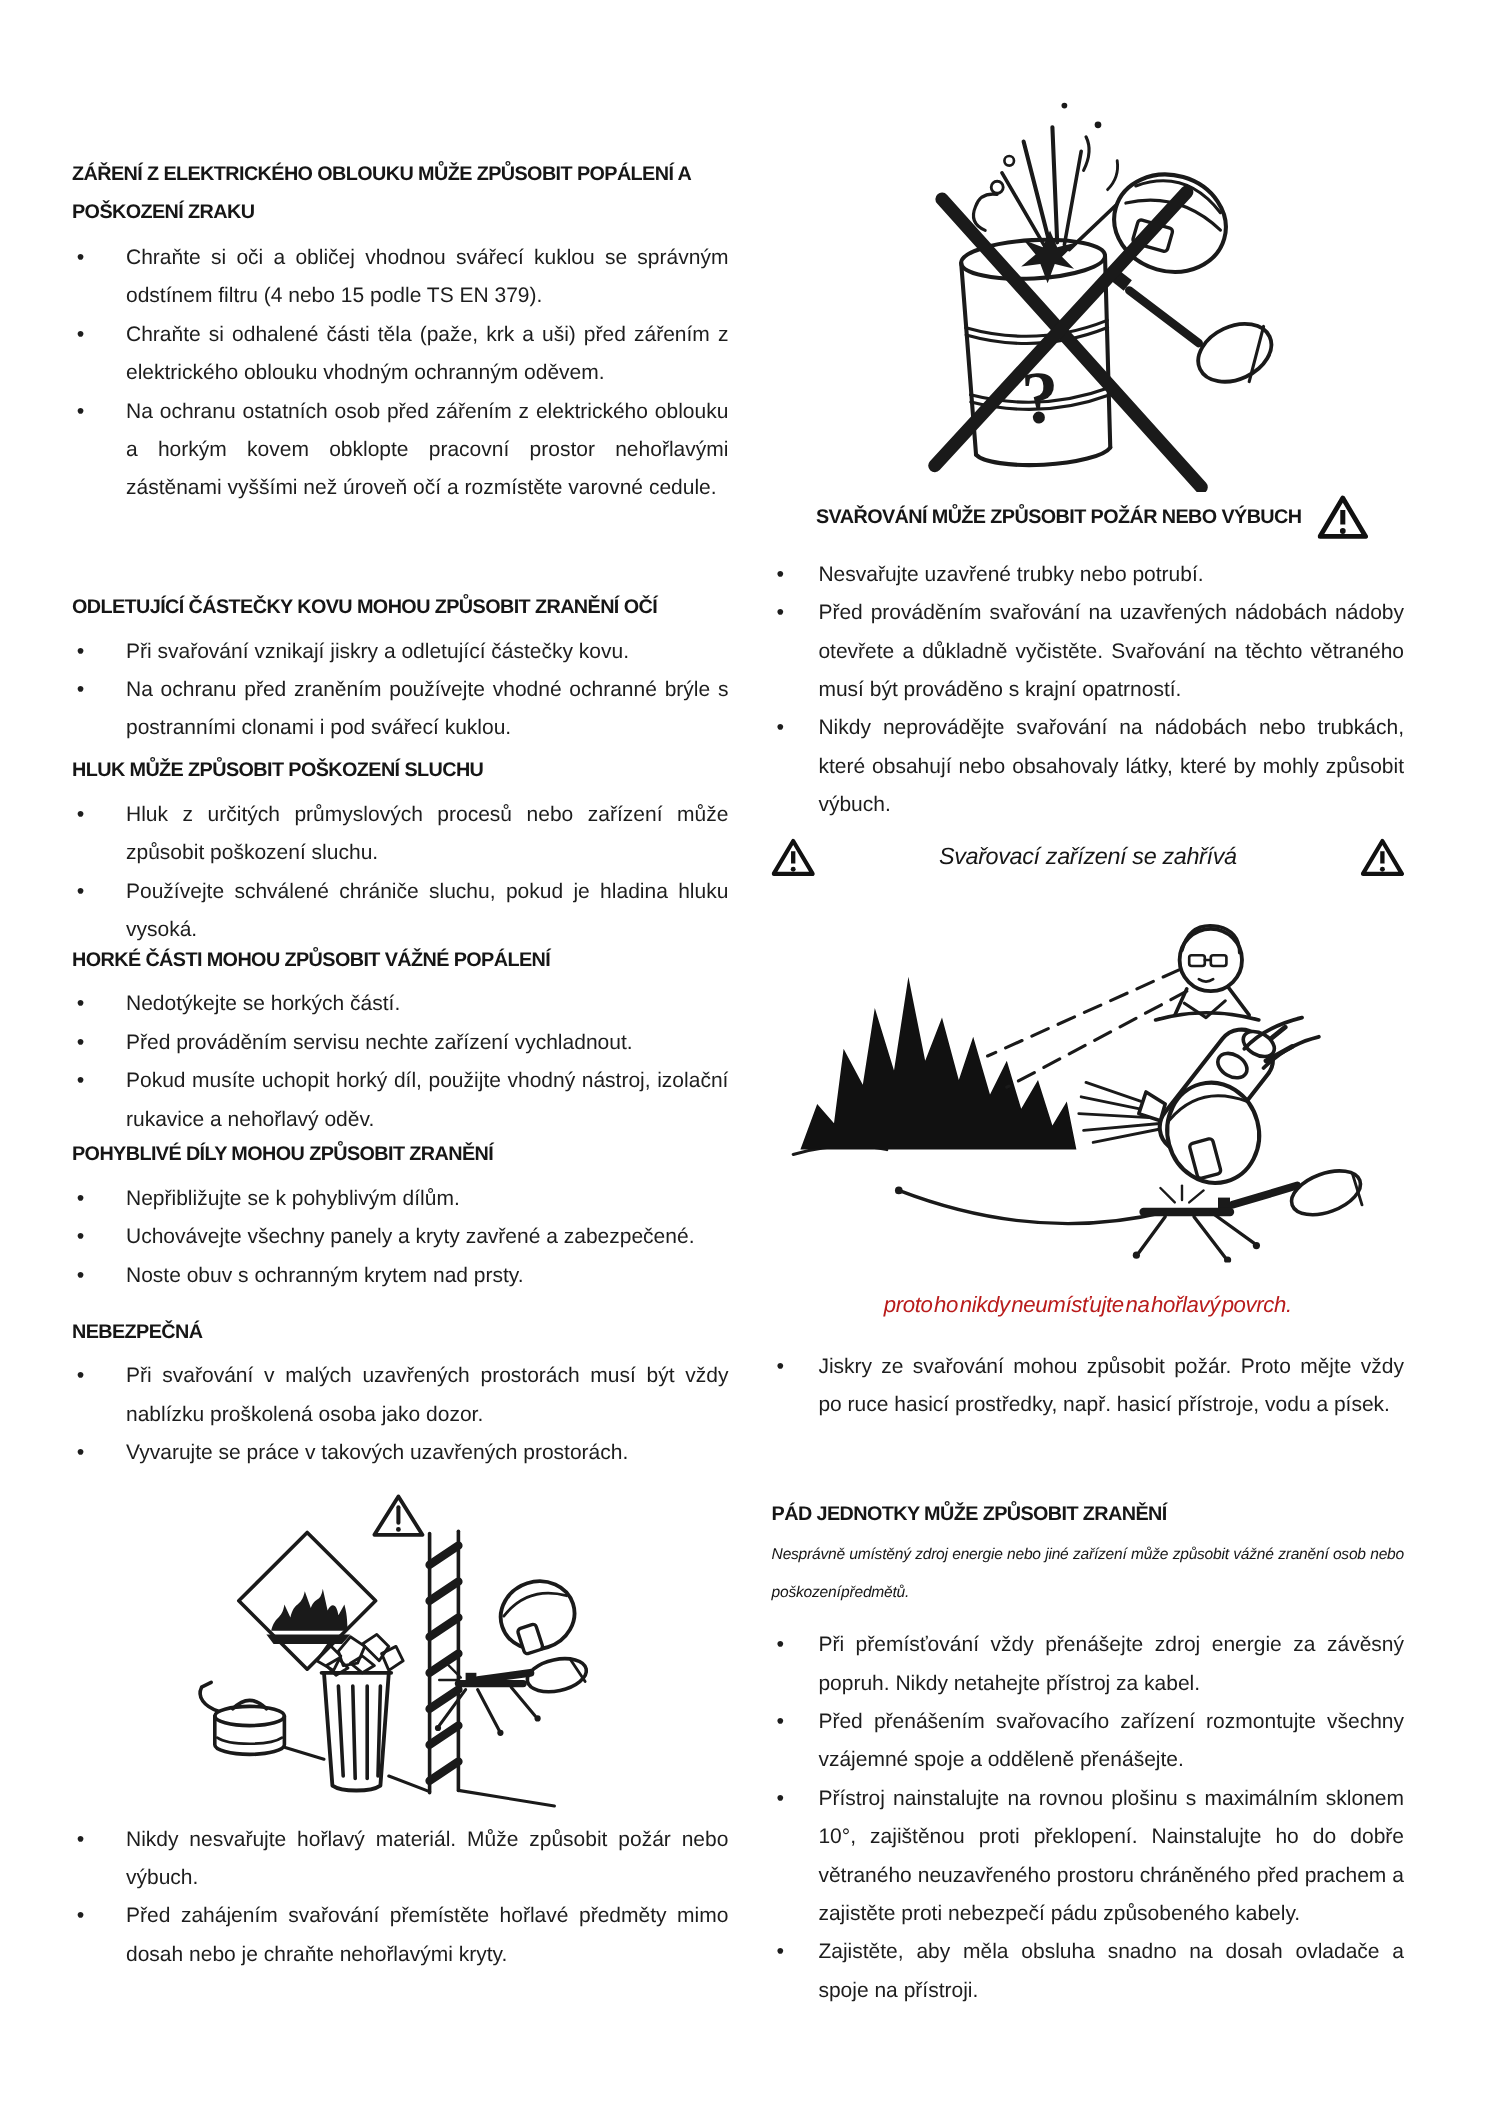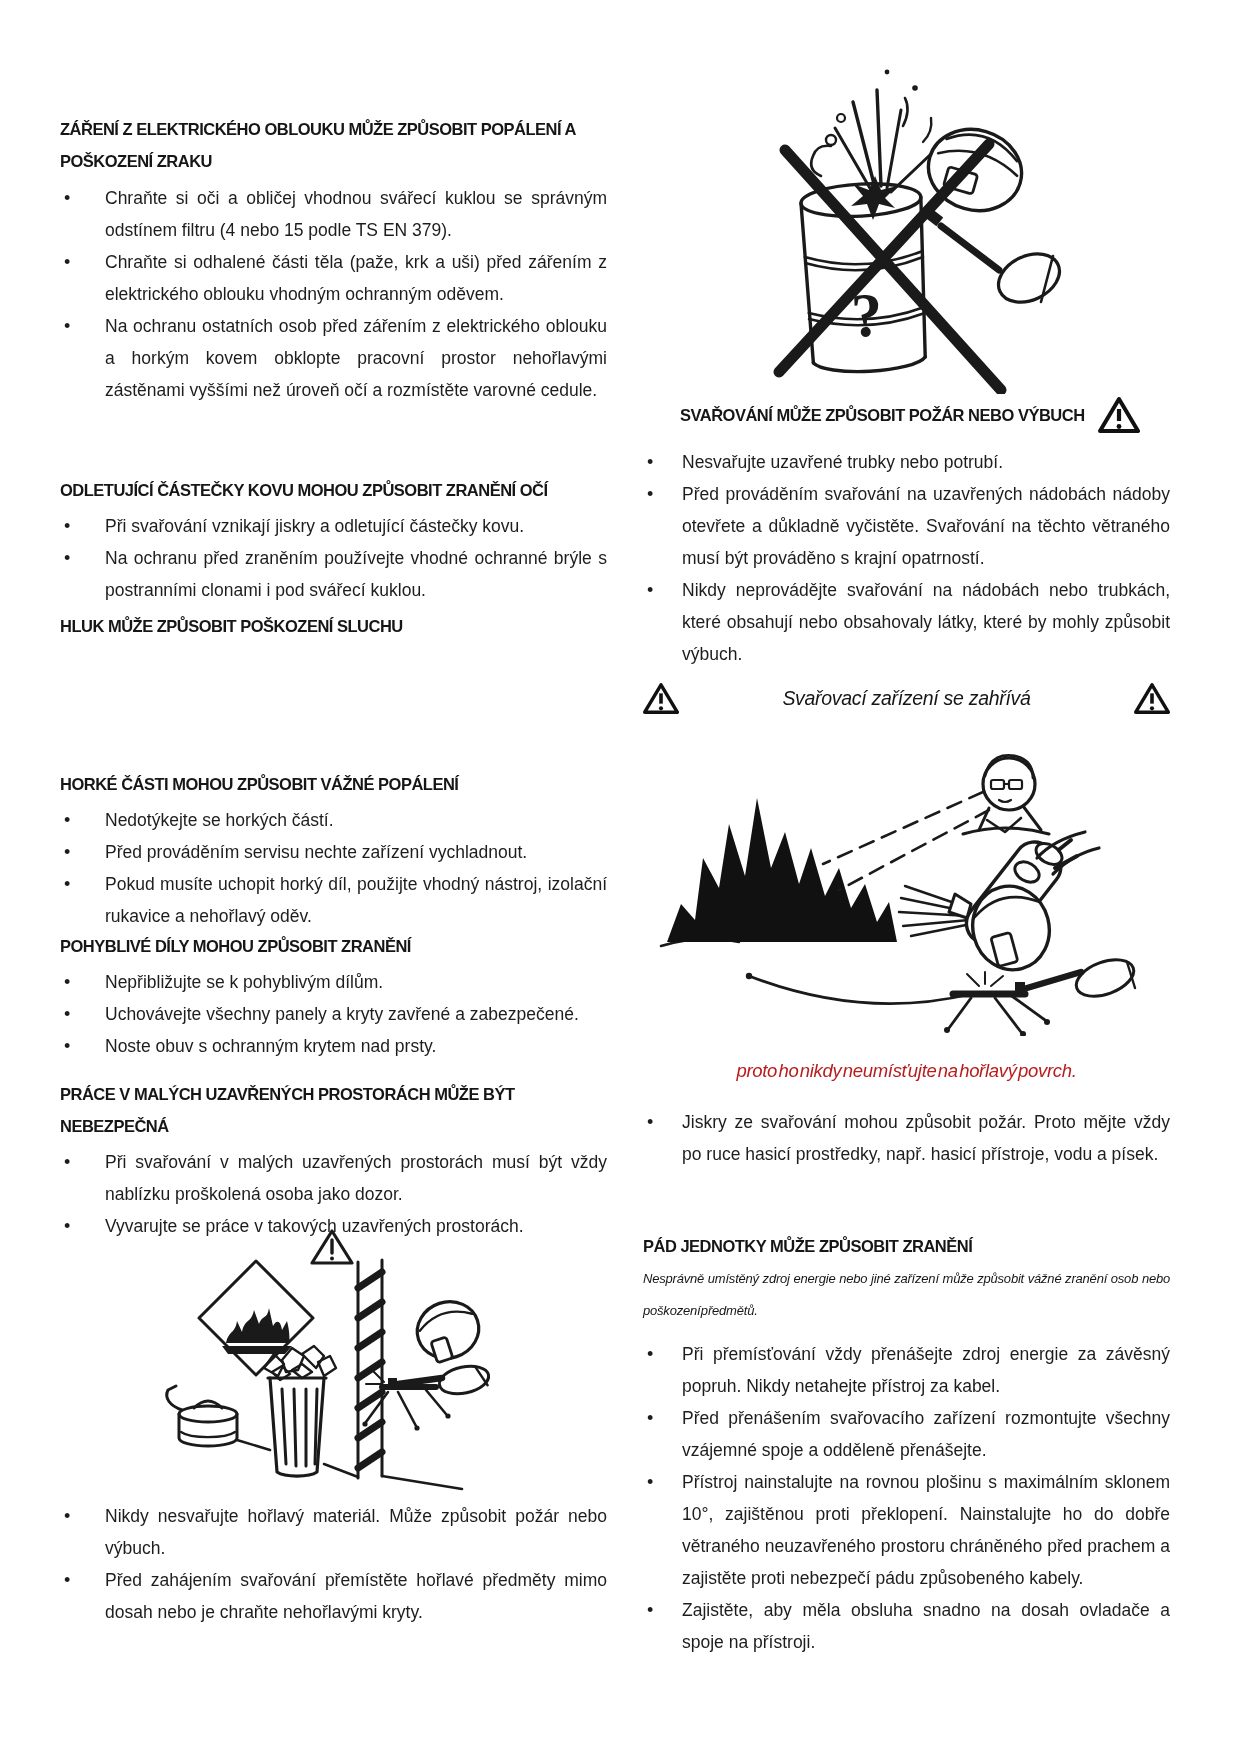--- a/index.html
+++ b/index.html
@@ -1,18 +1,18 @@
 <!DOCTYPE html>
 <html lang="cs"><head>
 <meta charset="utf-8">
 <style>
   html,body{margin:0;padding:0;background:#ffffff;}
   #page{position:relative;width:1240px;height:1754px;background:#ffffff;overflow:hidden;
         font-family:"Liberation Sans",sans-serif;color:#1b1b1b;}
-  .col{position:absolute;top:0;height:1702px;text-decoration:underline;}
+  .col{position:absolute;top:16px;height:1702px;text-decoration:underline;}
   #col-left{left:60px;width:547px;}
   #col-right{left:643px;width:527px;}
   .abs{position:absolute;left:0;right:0;}
 
   .heading{font-weight:700;font-size:16.5px;letter-spacing:-0.5px;line-height:32px;color:#161616;}
   .hline{white-space:nowrap;}
 
   ul.blist{list-style:none;margin:0;padding:0;}
   ul.blist li{position:relative;padding-left:45px;text-align:justify;
               font-size:17.5px;line-height:32px;color:#1d1d1d;}
@@ -65,20 +65,24 @@
     <div class="abs s2">
       <div class="heading hline">ODLETUJÍCÍ ČÁSTEČKY KOVU MOHOU ZPŮSOBIT ZRANĚNÍ OČÍ</div>
       <ul class="blist" style="margin-top:4px">
         <li>Při svařování vznikají jiskry a odletující částečky kovu.</li>
         <li>Na ochranu před zraněním používejte vhodné ochranné brýle s postranními clonami i pod svářecí kuklou.</li>
       </ul>
     </div>
 
     <div class="abs s3">
       <div class="heading hline">HLUK MŮŽE ZPŮSOBIT POŠKOZENÍ SLUCHU</div>
+      <ul class="blist" style="margin-top:4px">
+        <li>Hluk z určitých průmyslových procesů nebo zařízení může způsobit poškození sluchu.</li>
+        <li>Používejte schválené chrániče sluchu, pokud je hladina hluku vysoká.</li>
+      </ul>
     </div>
 
     <div class="abs s4">
       <div class="heading hline">HORKÉ ČÁSTI MOHOU ZPŮSOBIT VÁŽNÉ POPÁLENÍ</div>
       <ul class="blist" style="margin-top:4px">
         <li>Nedotýkejte se horkých částí.</li>
         <li>Před prováděním servisu nechte zařízení vychladnout.</li>
         <li>Pokud musíte uchopit horký díl, použijte vhodný nástroj, izolační rukavice a nehořlavý oděv.</li>
       </ul>
     </div>
@@ -87,21 +91,20 @@
       <div class="heading hline">POHYBLIVÉ DÍLY MOHOU ZPŮSOBIT ZRANĚNÍ</div>
       <ul class="blist" style="margin-top:4px">
         <li>Nepřibližujte se k pohyblivým dílům.</li>
         <li>Uchovávejte všechny panely a kryty zavřené a zabezpečené.</li>
         <li>Noste obuv s ochranným krytem nad prsty.</li>
       </ul>
     </div>
 
     <div class="abs s6">
       <div class="heading">
-        <div class="hline">PRÁCE V MALÝCH UZAVŘENÝCH PROSTORÁCH MŮŽE BÝT</div>
         <div class="hline">NEBEZPEČNÁ</div>
       </div>
       <ul class="blist" style="margin-top:4px">
         <li>Při svařování v malých uzavřených prostorách musí být vždy nablízku proškolená osoba jako dozor.</li>
         <li>Vyvarujte se práce v takových uzavřených prostorách.</li>
       </ul>
     </div>
 
     <svg class="abs artC art" width="460" height="268" viewBox="0 0 460 268" fill="none" stroke="#1a1a1a" stroke-linecap="round" stroke-linejoin="round">
       <g>

